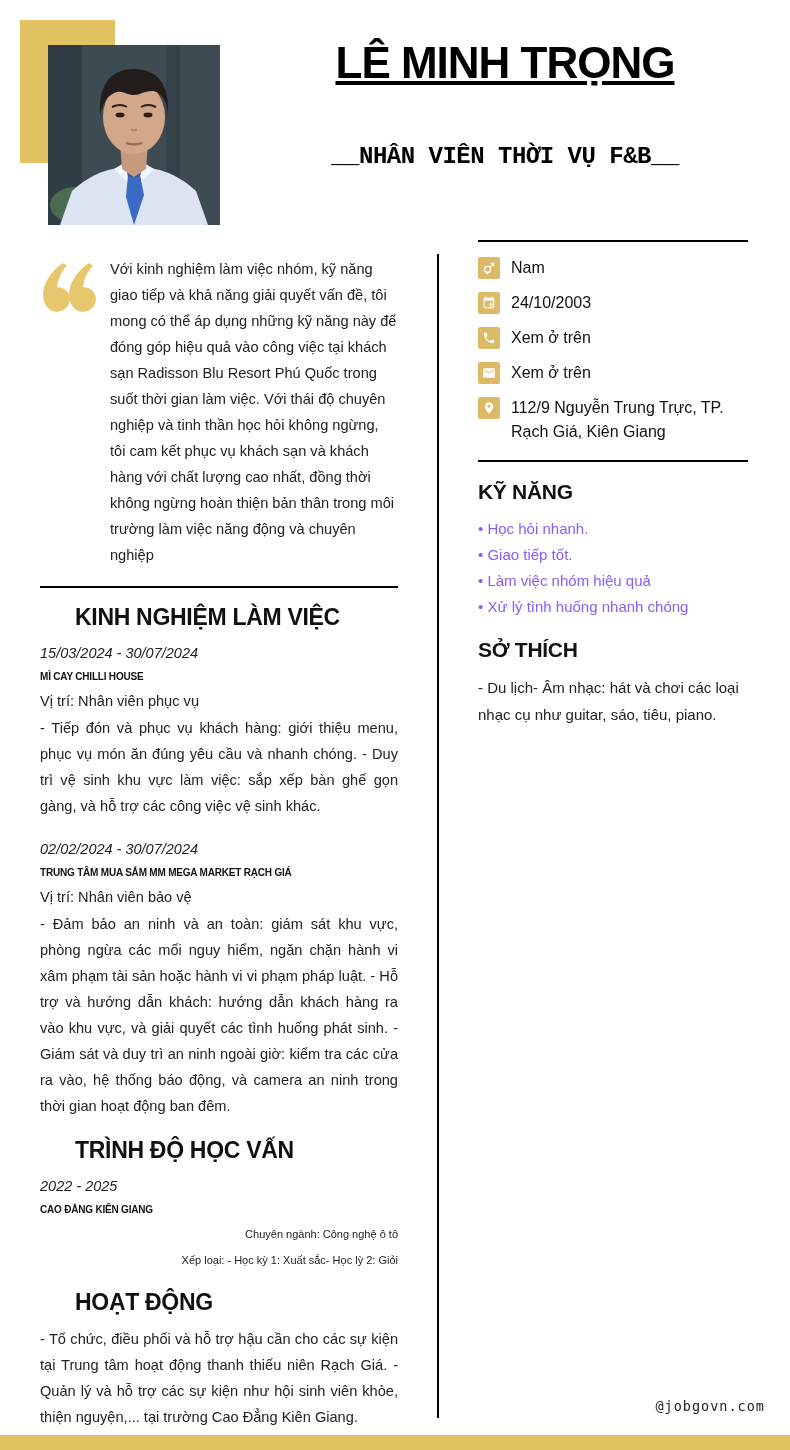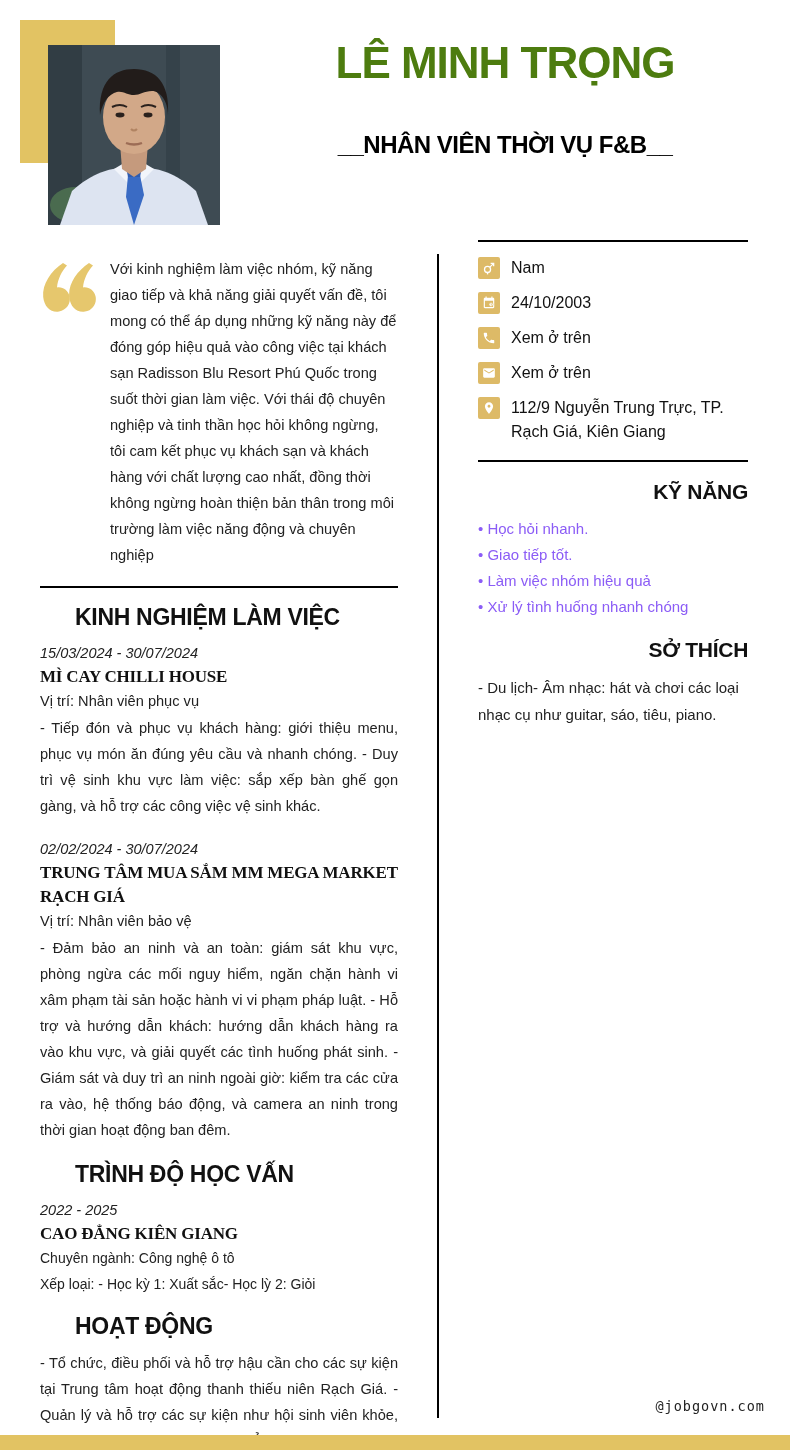--- a/index.html
+++ b/index.html
@@ -27,25 +27,25 @@
   .photo{
     position:absolute;left:48px;top:45px;width:172px;height:180px;
     display:block;
   }
   .header-text{
     position:absolute;left:280px;top:38px;width:450px;
     text-align:center;
   }
   .cv-name{
     font-size:44px;font-weight:bold;letter-spacing:-1px;
-    color:#4d7c0f;line-height:1.15;
+    color:#000000;line-height:1.15;text-decoration:underline;
   }
   .cv-title{
-    margin-top:42px;
-    font-size:24px;font-weight:bold;letter-spacing:-0.5px;color:#000;
+    margin-top:54px;
+    font-size:24px;font-weight:bold;letter-spacing:-0.5px;color:#000;font-family:Liberation Mono, monospace;
   }
   
   .divider-v{
     position:absolute;left:437px;top:254px;width:2px;height:1164px;
     background:#000;
   }
   .col-left{
     position:absolute;left:40px;top:248px;width:358px;
   }
   .col-right{
@@ -65,49 +65,48 @@
   
   .section-heading{
     font-size:23px;font-weight:bold;color:#111;
     letter-spacing:-0.3px;
     margin-top:16px;margin-bottom:10px;margin-left:35px;
   }
   .entry-dates{
     font-size:14.5px;font-style:italic;color:#222;line-height:24px;
   }
   .entry-company{
-    font-size:17px;font-weight:bold;color:#111;line-height:24px;
+    font-size:10px;font-weight:bold;color:#111;line-height:24px;
     letter-spacing:-0.2px;
-    font-family:Liberation Serif, serif;
   }
   .entry-position{
     font-size:14.6px;color:#222;line-height:24px;
   }
   .entry-desc{
     font-size:14.6px;color:#222;line-height:26px;
     text-align:justify;margin-top:2px;margin-bottom:18px;
   }
-  .edu-line{font-size:14px;color:#222;line-height:25.5px;}
+  .edu-line{font-size:11px;color:#222;line-height:25.5px;text-align:right;}
   
   .contact-hr-top{margin-bottom:14px;}
   .contact-list{display:flex;flex-direction:column;gap:11px;}
   .contact-row{display:flex;align-items:flex-start;}
   .contact-icon{
     flex:0 0 22px;height:22px;background:var(--icon-gold);
     border-radius:2px;display:flex;align-items:center;justify-content:center;
     margin-top:1px;
   }
   .contact-icon svg{width:14px;height:14px;}
   .contact-value{
     margin-left:11px;font-size:16px;color:#111;line-height:24px;
   }
   .contact-hr-bottom{margin-top:16px;}
   .right-heading{
     font-size:21px;font-weight:bold;color:#111;letter-spacing:-0.3px;
-    margin-top:18px;margin-bottom:12px;text-align:right;
+    margin-top:18px;margin-bottom:12px;
   }
   .skills-list{list-style:none;}
   .skills-list li{
     font-size:15px;color:#8b5cf6;line-height:26px;
   }
   .interests-text{
     font-size:15px;color:#222;line-height:27px;
   }
   
   .watermark{

